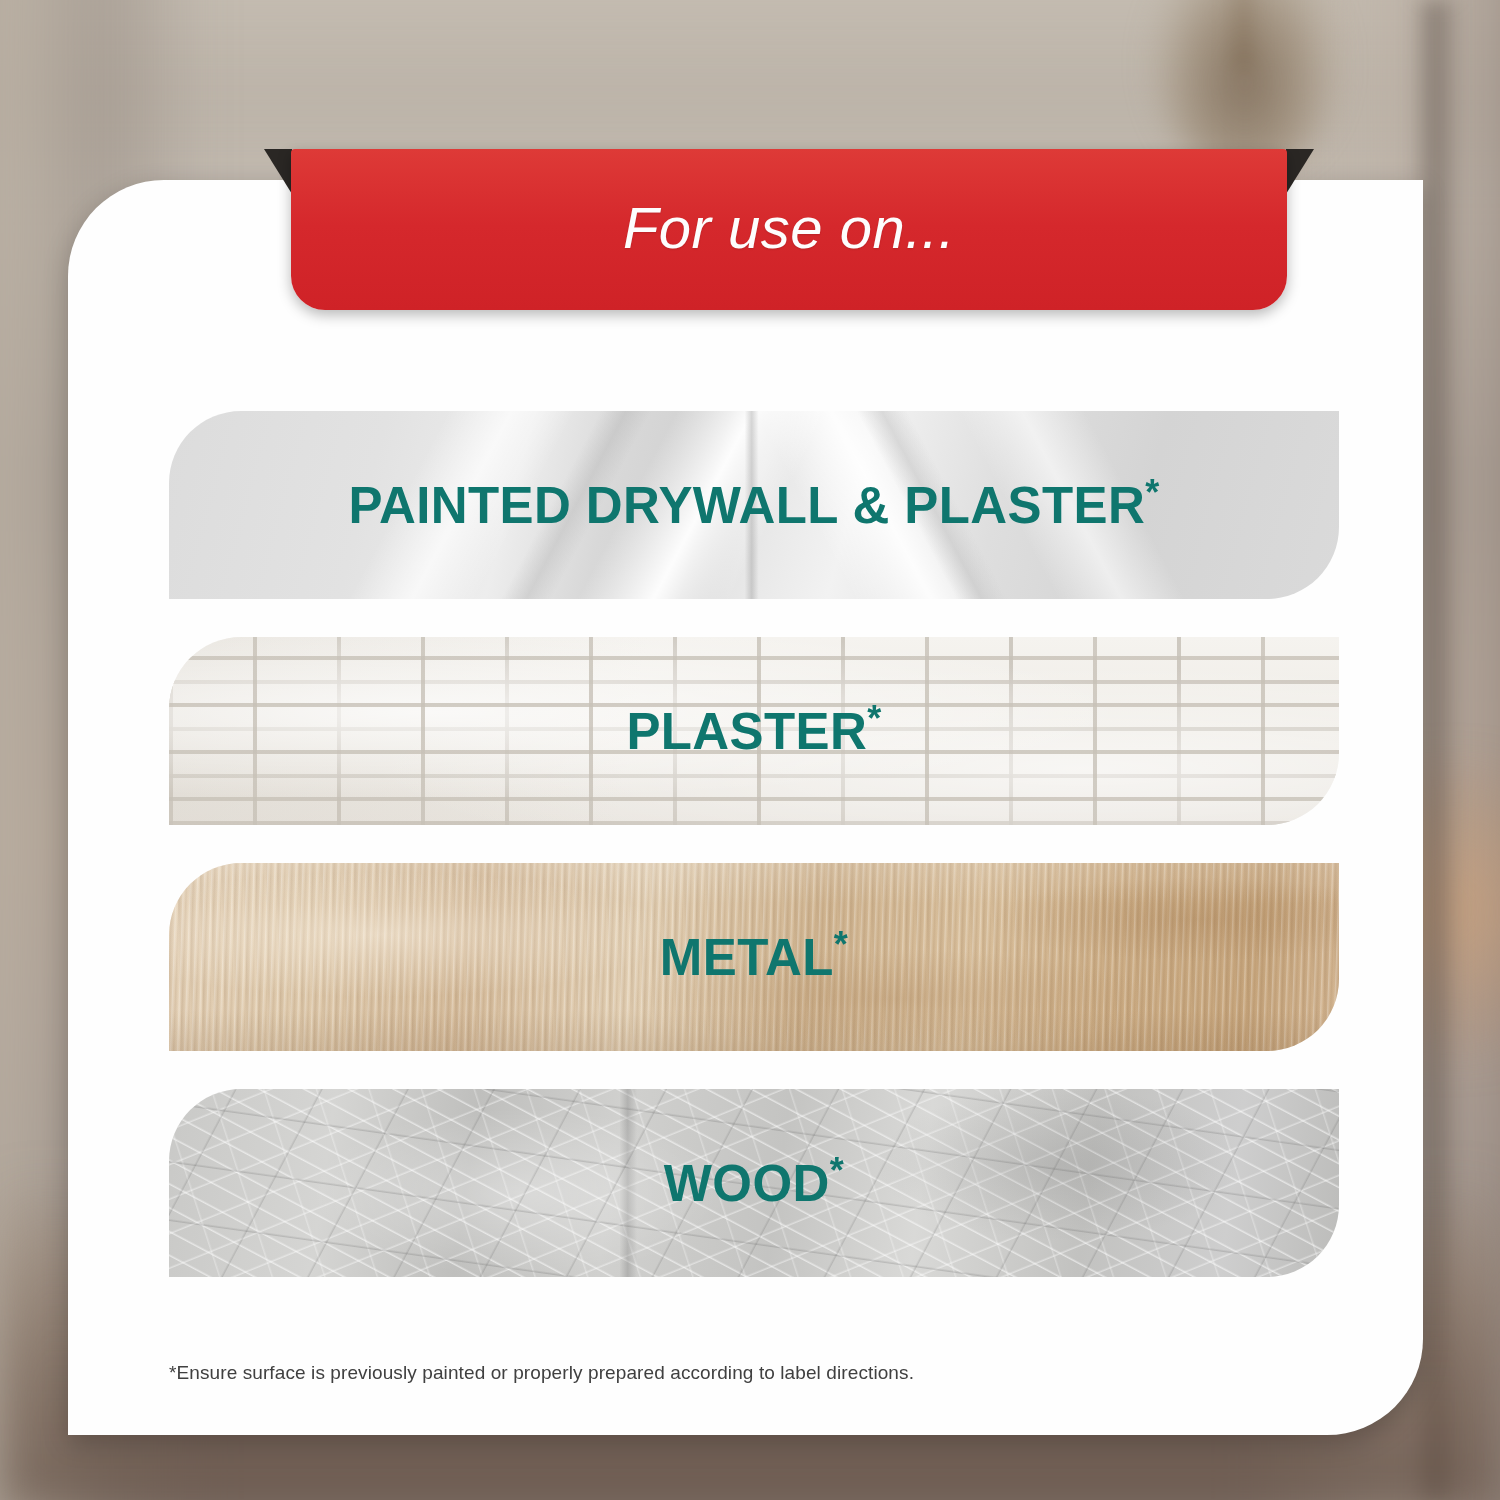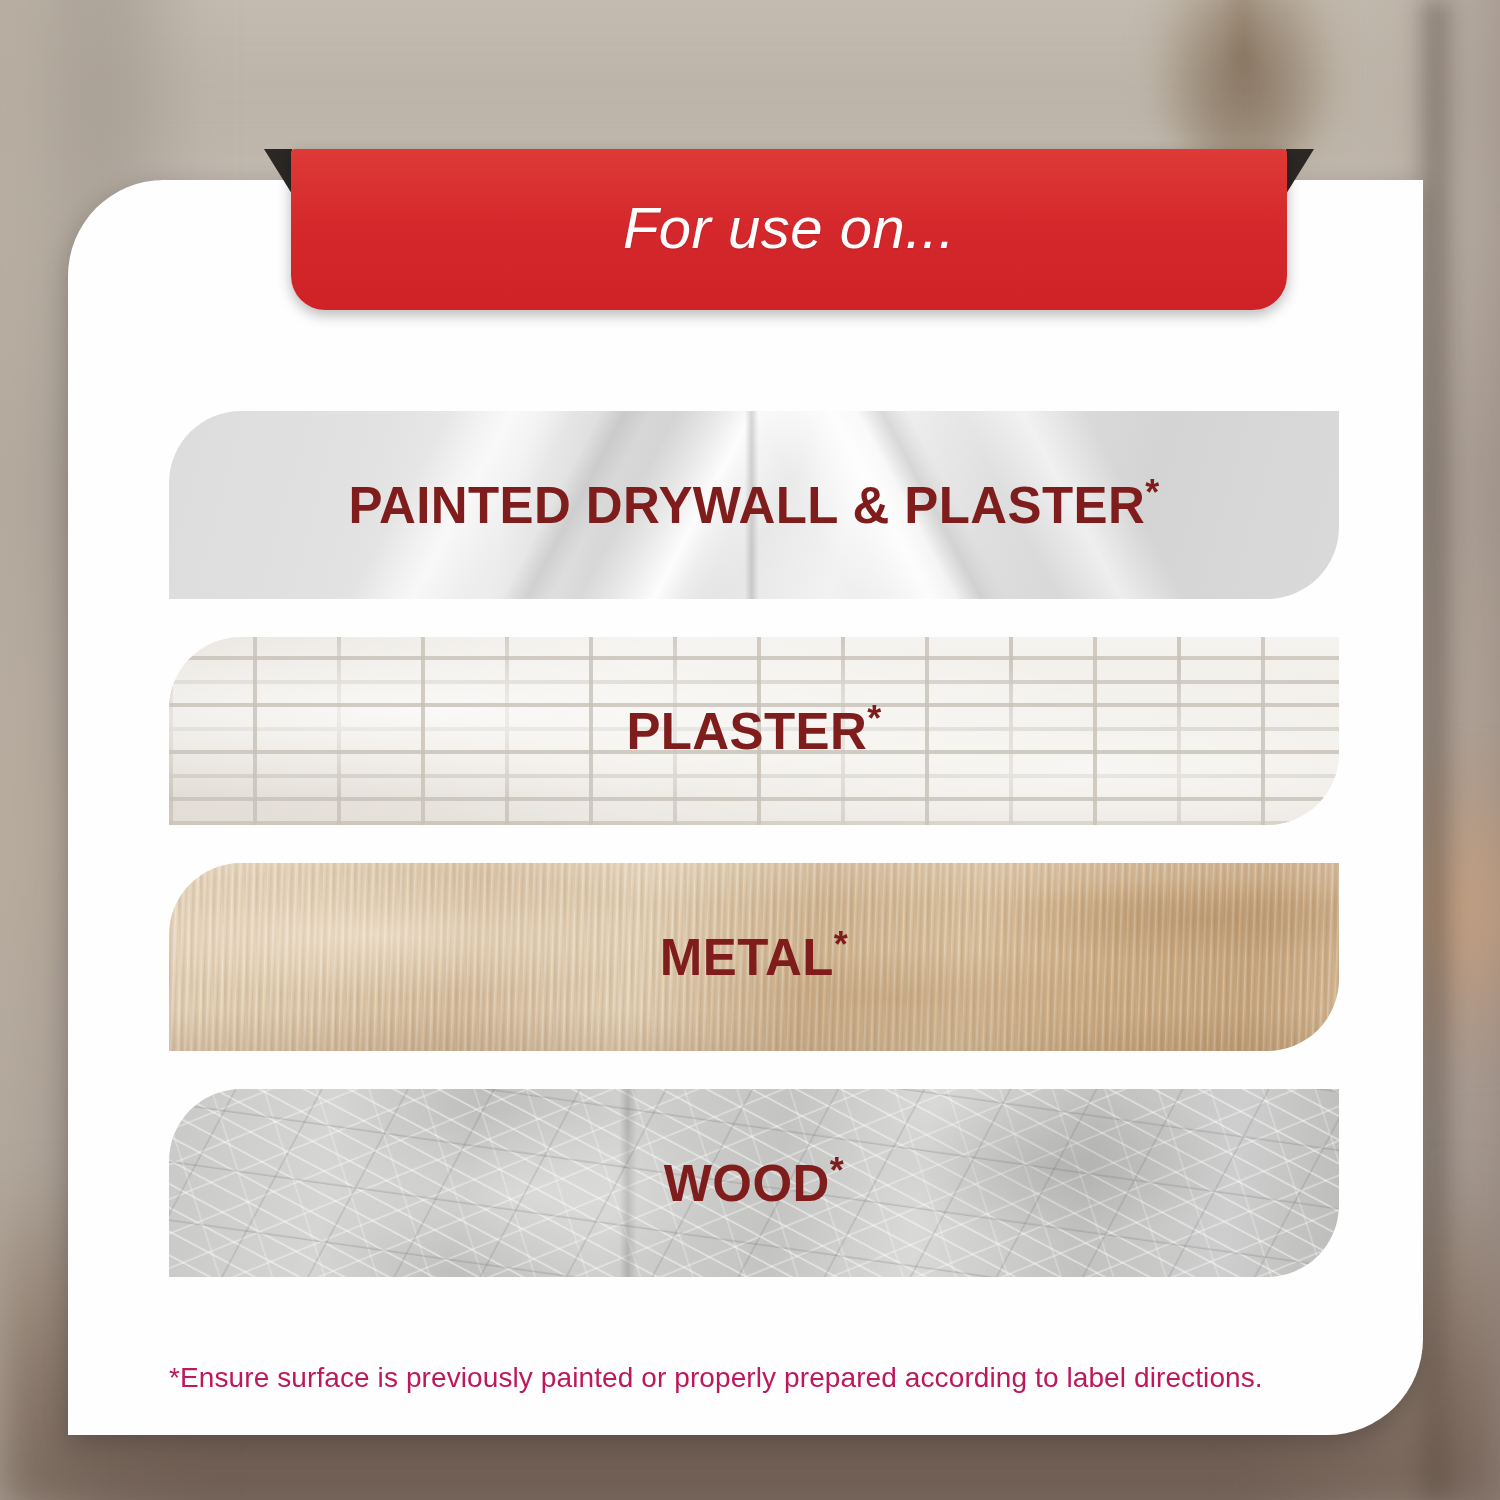--- a/index.html
+++ b/index.html
@@ -182,21 +182,21 @@
     display: flex;
     align-items: center;
     justify-content: center;
     margin-bottom: 38px;
   }
   .bar-label {
     position: relative;
     z-index: 4;
     font-size: 51px;
     font-weight: 700;
-    color: #7f1d1d;
+    color: #0f766e;
     letter-spacing: 0.4px;
     white-space: nowrap;
     line-height: 1;
   }
   .bar-label .star {
     font-size: 36px;
     vertical-align: super;
     line-height: 0;
   }
   .bar-texture { position: absolute; inset: 0; z-index: 1; }
@@ -308,22 +308,22 @@
       radial-gradient(ellipse 300px 120px at 30% 55%, rgba(255,255,255,0.35), rgba(0,0,0,0) 70%),
       radial-gradient(ellipse 260px 110px at 76% 40%, rgba(90,90,90,0.16), rgba(0,0,0,0) 70%),
       linear-gradient(90deg, rgba(0,0,0,0) 38.5%, rgba(110,110,110,0.3) 39.2%, rgba(0,0,0,0) 40%);
   }
 
   
   .footnote {
     position: absolute;
     left: 101px;
     top: 1182px;
-    font-size: 28px;
-    color: #be185d;
+    font-size: 19px;
+    color: #404040;
     letter-spacing: 0.1px;
     white-space: nowrap;
   }
 </style>
 </head>
 <body>
 
 <div id="stage">
 
   <div class="bg-layer bg-base"></div>

